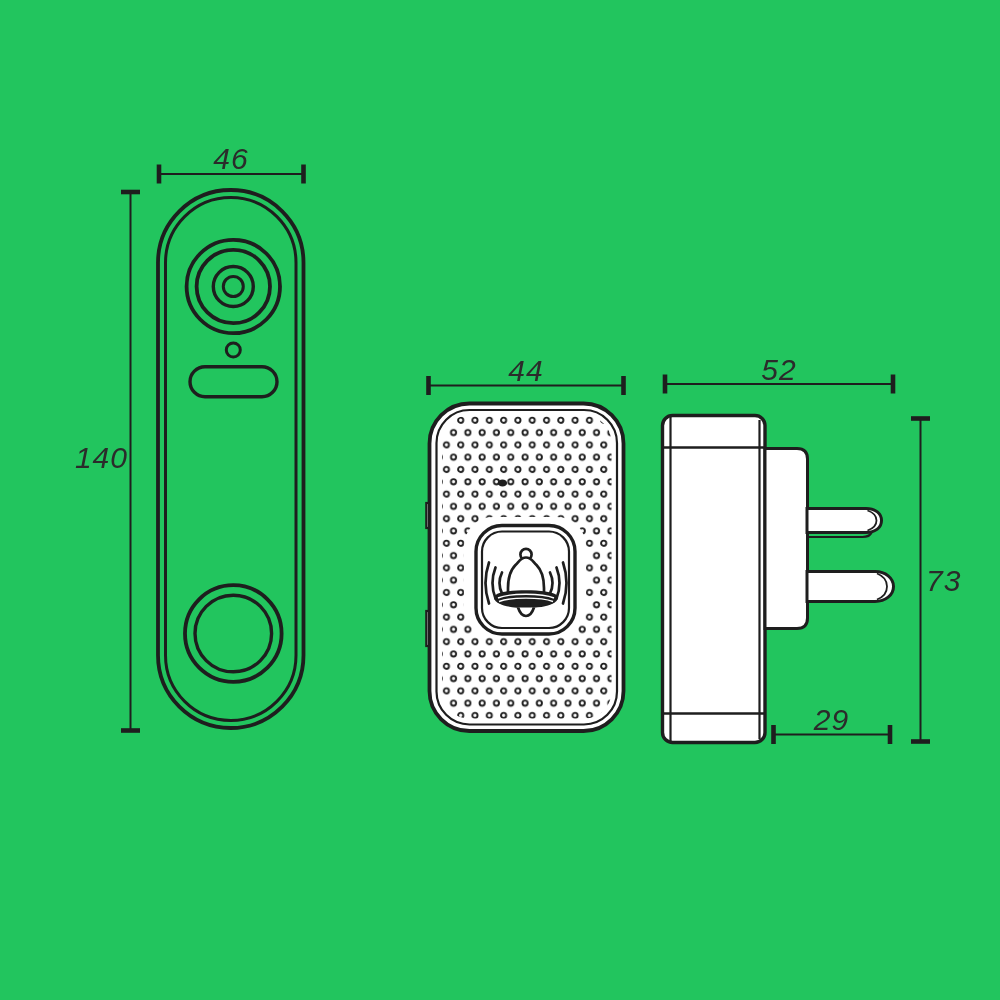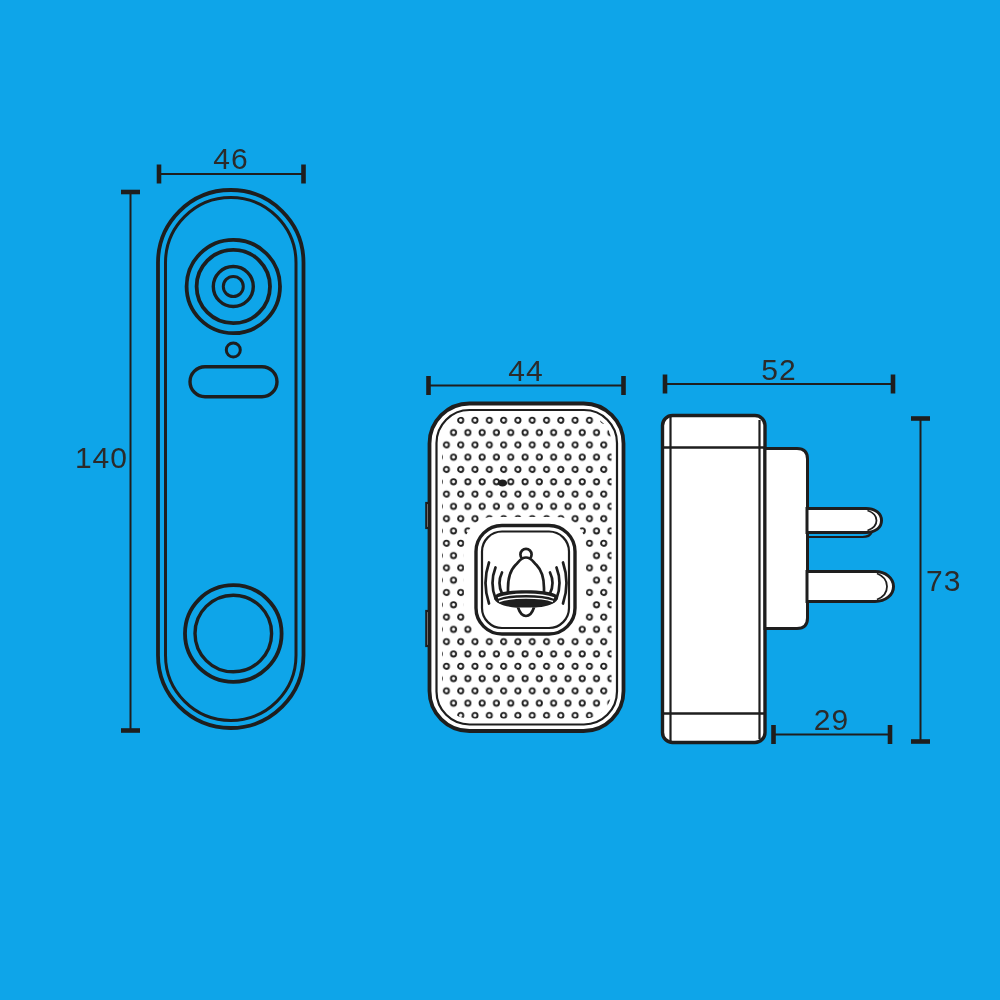--- a/index.html
+++ b/index.html
@@ -1,17 +1,17 @@
 <!DOCTYPE html>
 <html><head>
 <meta charset="utf-8">
 <style>
   html,body{margin:0;padding:0;background:#ffffff;}
-  #stage{position:relative;width:1000px;height:1000px;background:#0ea5e9;overflow:hidden;
-         font-family:"Liberation Sans",sans-serif;}
+  #stage{position:relative;width:1000px;height:1000px;background:#22c55e;overflow:hidden;
+         font-family:"Liberation Sans",sans-serif;font-style:italic;}
   svg{display:block;}
   
   .st  {fill:none;stroke:#1e1e1e;}
   .fw  {fill:#ffffff;stroke:#1e1e1e;}
   .o38 {stroke-width:3.8;}
   .o34 {stroke-width:3.4;}
   .o30 {stroke-width:3;}
   .o27 {stroke-width:2.7;}
   .o24 {stroke-width:2.4;}
   .o22 {stroke-width:2.2;}

